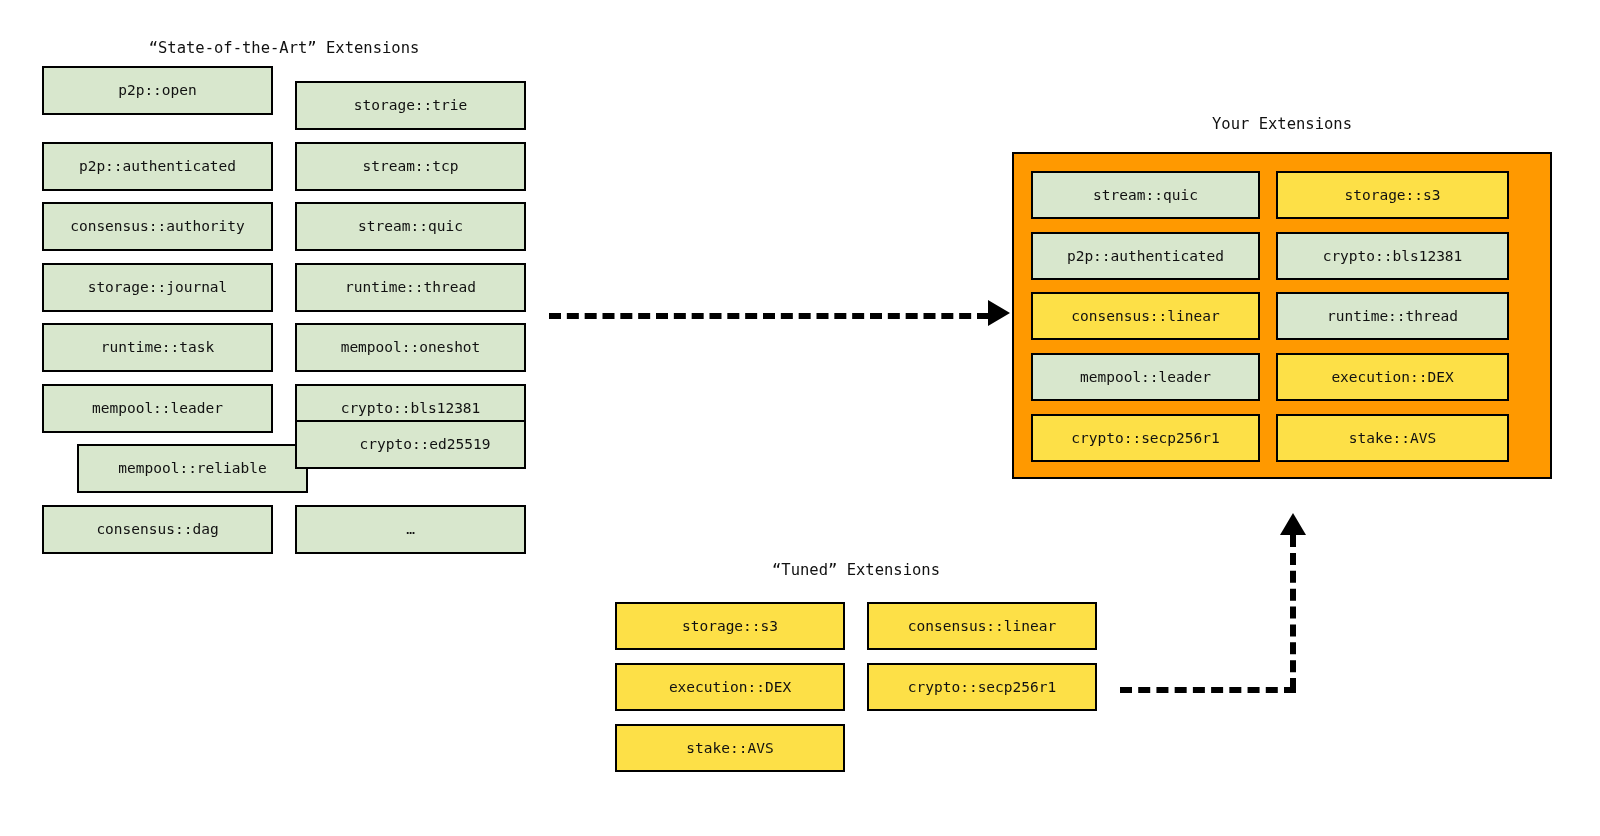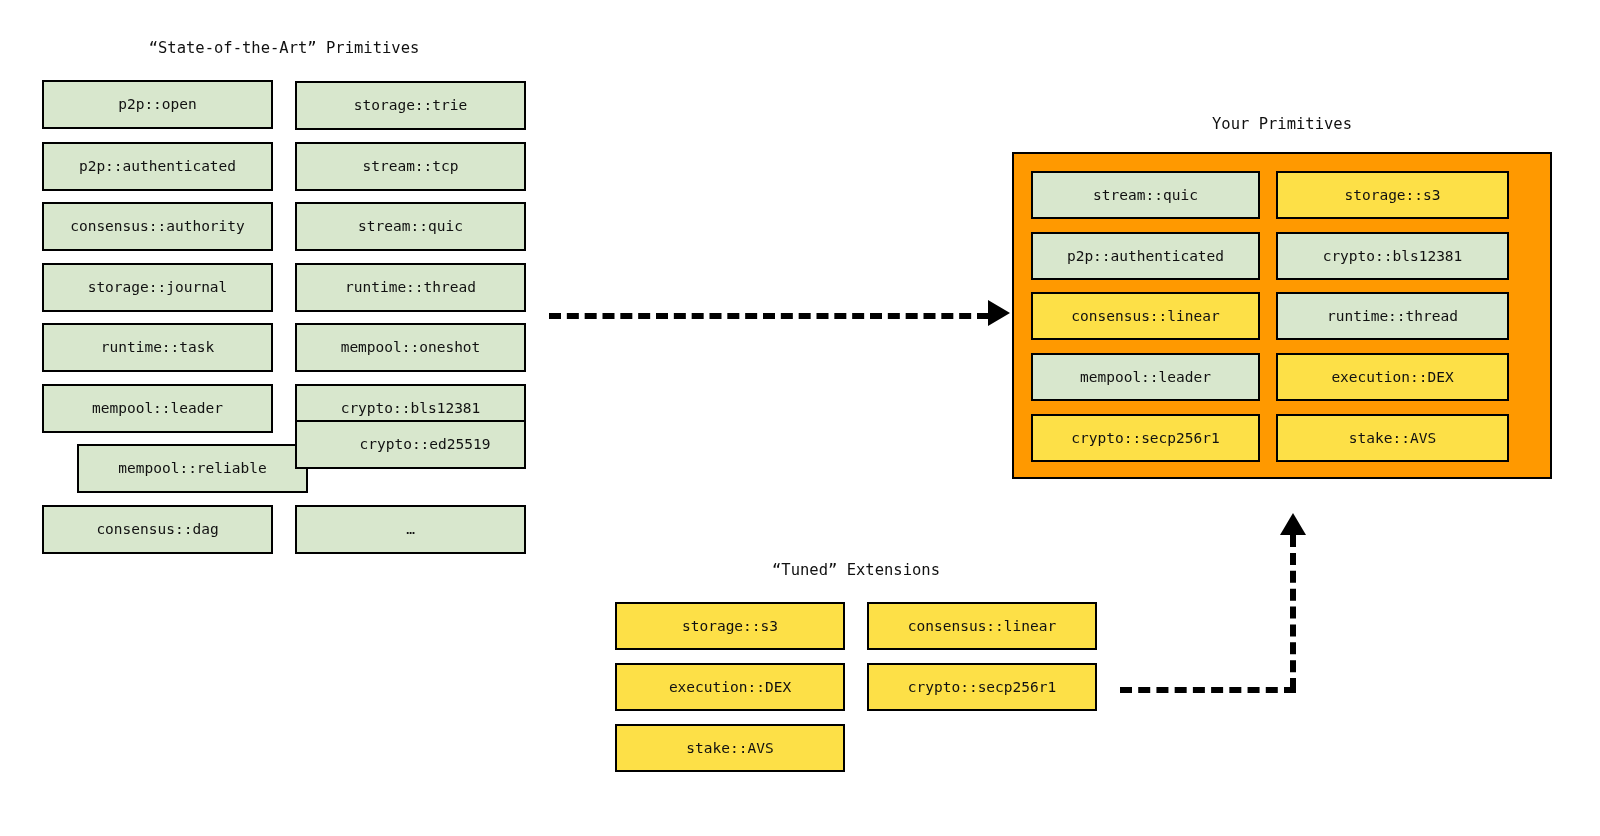--- a/index.html
+++ b/index.html
@@ -93,44 +93,44 @@
     border-left: 13px solid transparent;
     border-right: 13px solid transparent;
     border-bottom: 22px solid #000000;
   }
 </style>
 </head>
 <body>
 
 <div class="stage">
 
-  <div class="section-title" style="left:42px; top:39px; width:484px;">“State-of-the-Art” Primitives</div>
+  <div class="section-title" style="left:42px; top:39px; width:484px;">“State-of-the-Art” Extensions</div>
 
-  <div class="chip green prim-col-a prim-h" style="top:80px;">p2p::open</div>
+  <div class="chip green prim-col-a prim-h" style="top:66px;">p2p::open</div>
   <div class="chip green prim-col-a prim-h" style="top:142px;">p2p::authenticated</div>
   <div class="chip green prim-col-a prim-h" style="top:202px;">consensus::authority</div>
   <div class="chip green prim-col-a prim-h" style="top:323px;">runtime::task</div>
   <div class="chip green prim-col-a prim-h" style="top:263px;">storage::journal</div>
   <div class="chip green prim-col-a prim-h" style="top:384px;">mempool::leader</div>
   <div class="chip green prim-col-a prim-h" style="top:444px;margin-left:35px;">mempool::reliable</div>
   <div class="chip green prim-col-b prim-h" style="top:81px;">storage::trie</div>
 
   <div class="chip green prim-col-a prim-h" style="top:505px;">consensus::dag</div>
   <div class="chip green prim-col-b prim-h" style="top:142px;">stream::tcp</div>
   <div class="chip green prim-col-b prim-h" style="top:202px;">stream::quic</div>
   <div class="chip green prim-col-b prim-h" style="top:263px;">runtime::thread</div>
   <div class="chip green prim-col-b prim-h" style="top:323px;text-align:center;">mempool::oneshot</div>
   <div class="chip green prim-col-b prim-h" style="top:384px;">crypto::bls12381</div>
   <div class="chip green prim-col-b prim-h" style="top:420px;padding-left:29px;">crypto::ed25519</div>
   <div class="chip green prim-col-b prim-h" style="top:505px;">…</div>
 
   <div class="dash-h" style="left:549px; top:313px; width:440px;"></div>
   <div class="arrow-right" style="left:988px; top:300px;"></div>
 
-  <div class="section-title" style="left:1012px; top:115px; width:540px;">Your Primitives</div>
+  <div class="section-title" style="left:1012px; top:115px; width:540px;">Your Extensions</div>
 
   <div id="app-panel"></div>
 
   <div class="chip green app-col-a app-h" style="top:171px;">stream::quic</div>
   <div class="chip green app-col-a app-h" style="top:232px;">p2p::authenticated</div>
   <div class="chip pink  app-col-a app-h" style="top:292px;">consensus::linear</div>
   <div class="chip green app-col-a app-h" style="top:353px;">mempool::leader</div>
   <div class="chip pink  app-col-a app-h" style="top:414px;">crypto::secp256r1</div>
 
   <div class="chip pink  app-col-b app-h" style="top:171px;">storage::s3</div>

